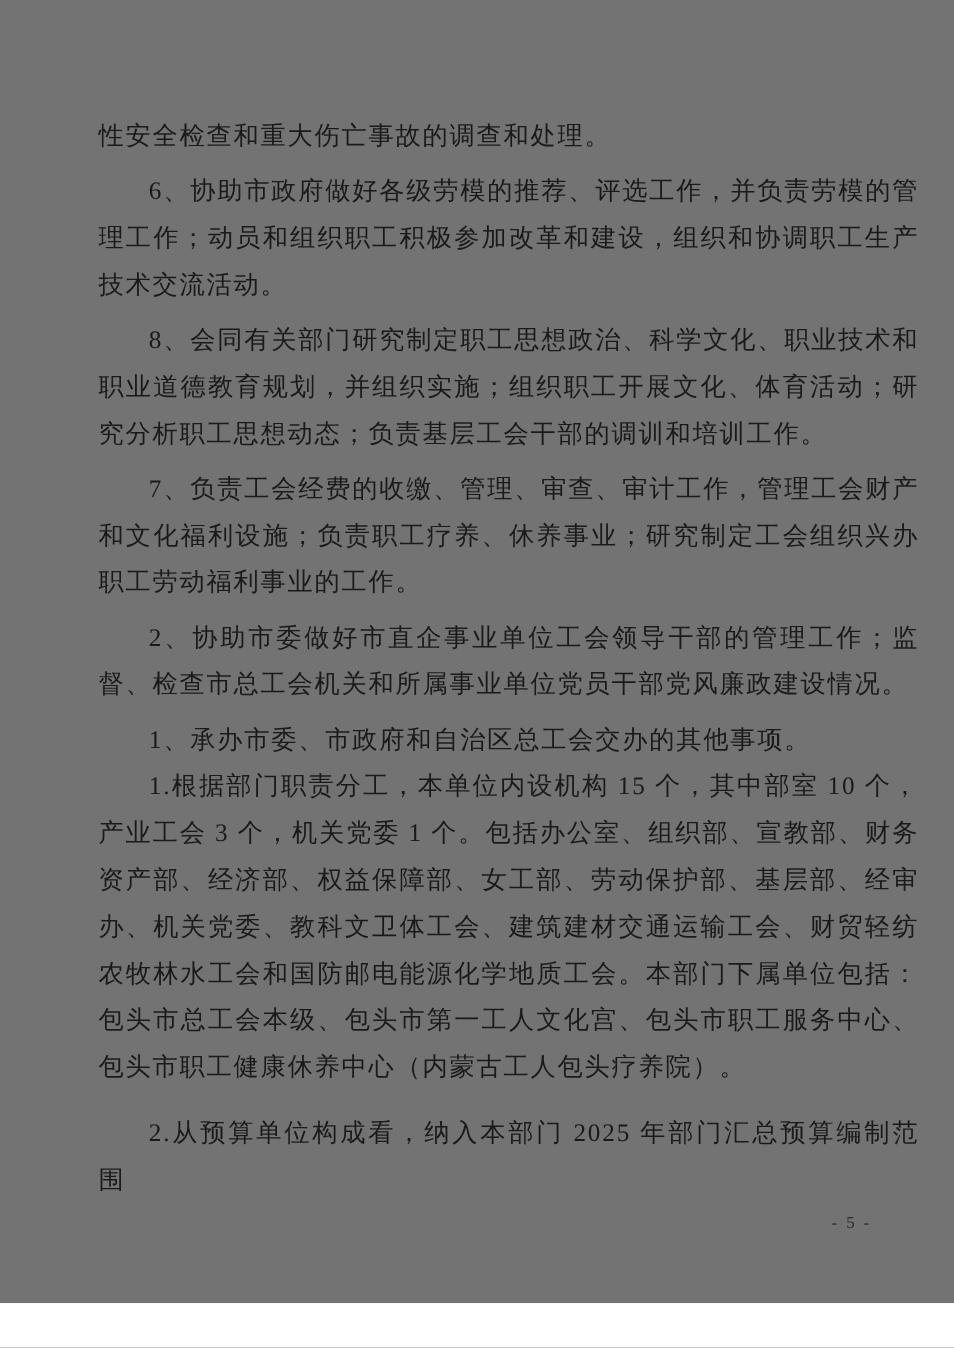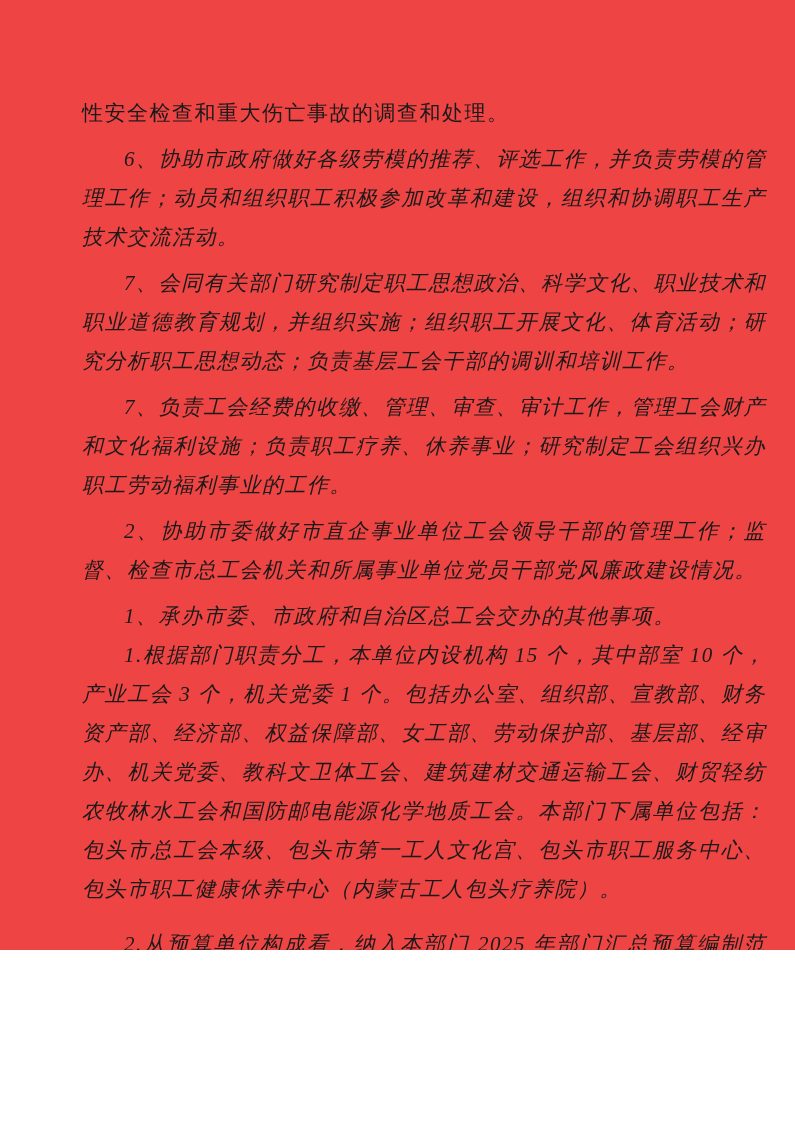--- a/index.html
+++ b/index.html
@@ -3,42 +3,41 @@
 <meta charset="utf-8">
 <style>
   html, body {
     margin: 0;
     padding: 0;
     background: #ffffff;
   }
   .page {
     position: relative;
     width: 795px;
-    height: 950px;
-    background: #ef4444;
+    height: 1086px;
+    background: #737373;
     overflow: hidden;
     font-family: "Liberation Serif", "DejaVu Serif", serif;
     color: #1a1a1a;
   }
   .content {
     position: absolute;
     left: 82px;
     top: 94px;
     width: 684px;
     font-size: 21px;
     line-height: 39px;
     text-align: justify;
     letter-spacing: 1.5px;
   }
   .content p {
     margin: 0;
   }
   .content p.indent {
     text-indent: 2em;
-    font-style: italic;
   }
   .content p.para {
     margin-top: 7px;
   }
   .content .heading {
     font-family: "Liberation Sans", "DejaVu Sans", sans-serif;
     font-weight: 700;
     font-size: 22px;
     line-height: 39px;
     letter-spacing: 1px;
@@ -60,21 +59,21 @@
     font-family: "Liberation Serif", "DejaVu Serif", serif;
   }
 </style>
 </head>
 <body>
 
 <div class="page">
   <div class="content">
     <p class="cont">性安全检查和重大伤亡事故的调查和处理。</p>
     <p class="indent para">6、协助市政府做好各级劳模的推荐、评选工作，并负责劳模的管理工作；动员和组织职工积极参加改革和建设，组织和协调职工生产技术交流活动。</p>
-    <p class="indent para">7、会同有关部门研究制定职工思想政治、科学文化、职业技术和职业道德教育规划，并组织实施；组织职工开展文化、体育活动；研究分析职工思想动态；负责基层工会干部的调训和培训工作。</p>
+    <p class="indent para">8、会同有关部门研究制定职工思想政治、科学文化、职业技术和职业道德教育规划，并组织实施；组织职工开展文化、体育活动；研究分析职工思想动态；负责基层工会干部的调训和培训工作。</p>
     <p class="indent para">7、负责工会经费的收缴、管理、审查、审计工作，管理工会财产和文化福利设施；负责职工疗养、休养事业；研究制定工会组织兴办职工劳动福利事业的工作。</p>
     <p class="indent para">2、协助市委做好市直企事业单位工会领导干部的管理工作；监督、检查市总工会机关和所属事业单位党员干部党风廉政建设情况。</p>
     <p class="indent para">1、承办市委、市政府和自治区总工会交办的其他事项。</p>
     <p class="indent">1.根据部门职责分工，本单位内设机构 15 个，其中部室 10 个，产业工会 3 个，机关党委 1 个。包括办公室、组织部、宣教部、财务资产部、经济部、权益保障部、女工部、劳动保护部、基层部、经审办、机关党委、教科文卫体工会、建筑建材交通运输工会、财贸轻纺农牧林水工会和国防邮电能源化学地质工会。本部门下属单位包括：包头市总工会本级、包头市第一工人文化宫、包头市职工服务中心、包头市职工健康休养中心（内蒙古工人包头疗养院）。</p>
     <p class="indent last">2.从预算单位构成看，纳入本部门 2025 年部门汇总预算编制范围</p>
   </div>
   <div class="page-footer">- 5 -</div>
 </div>
 
 </body></html>

